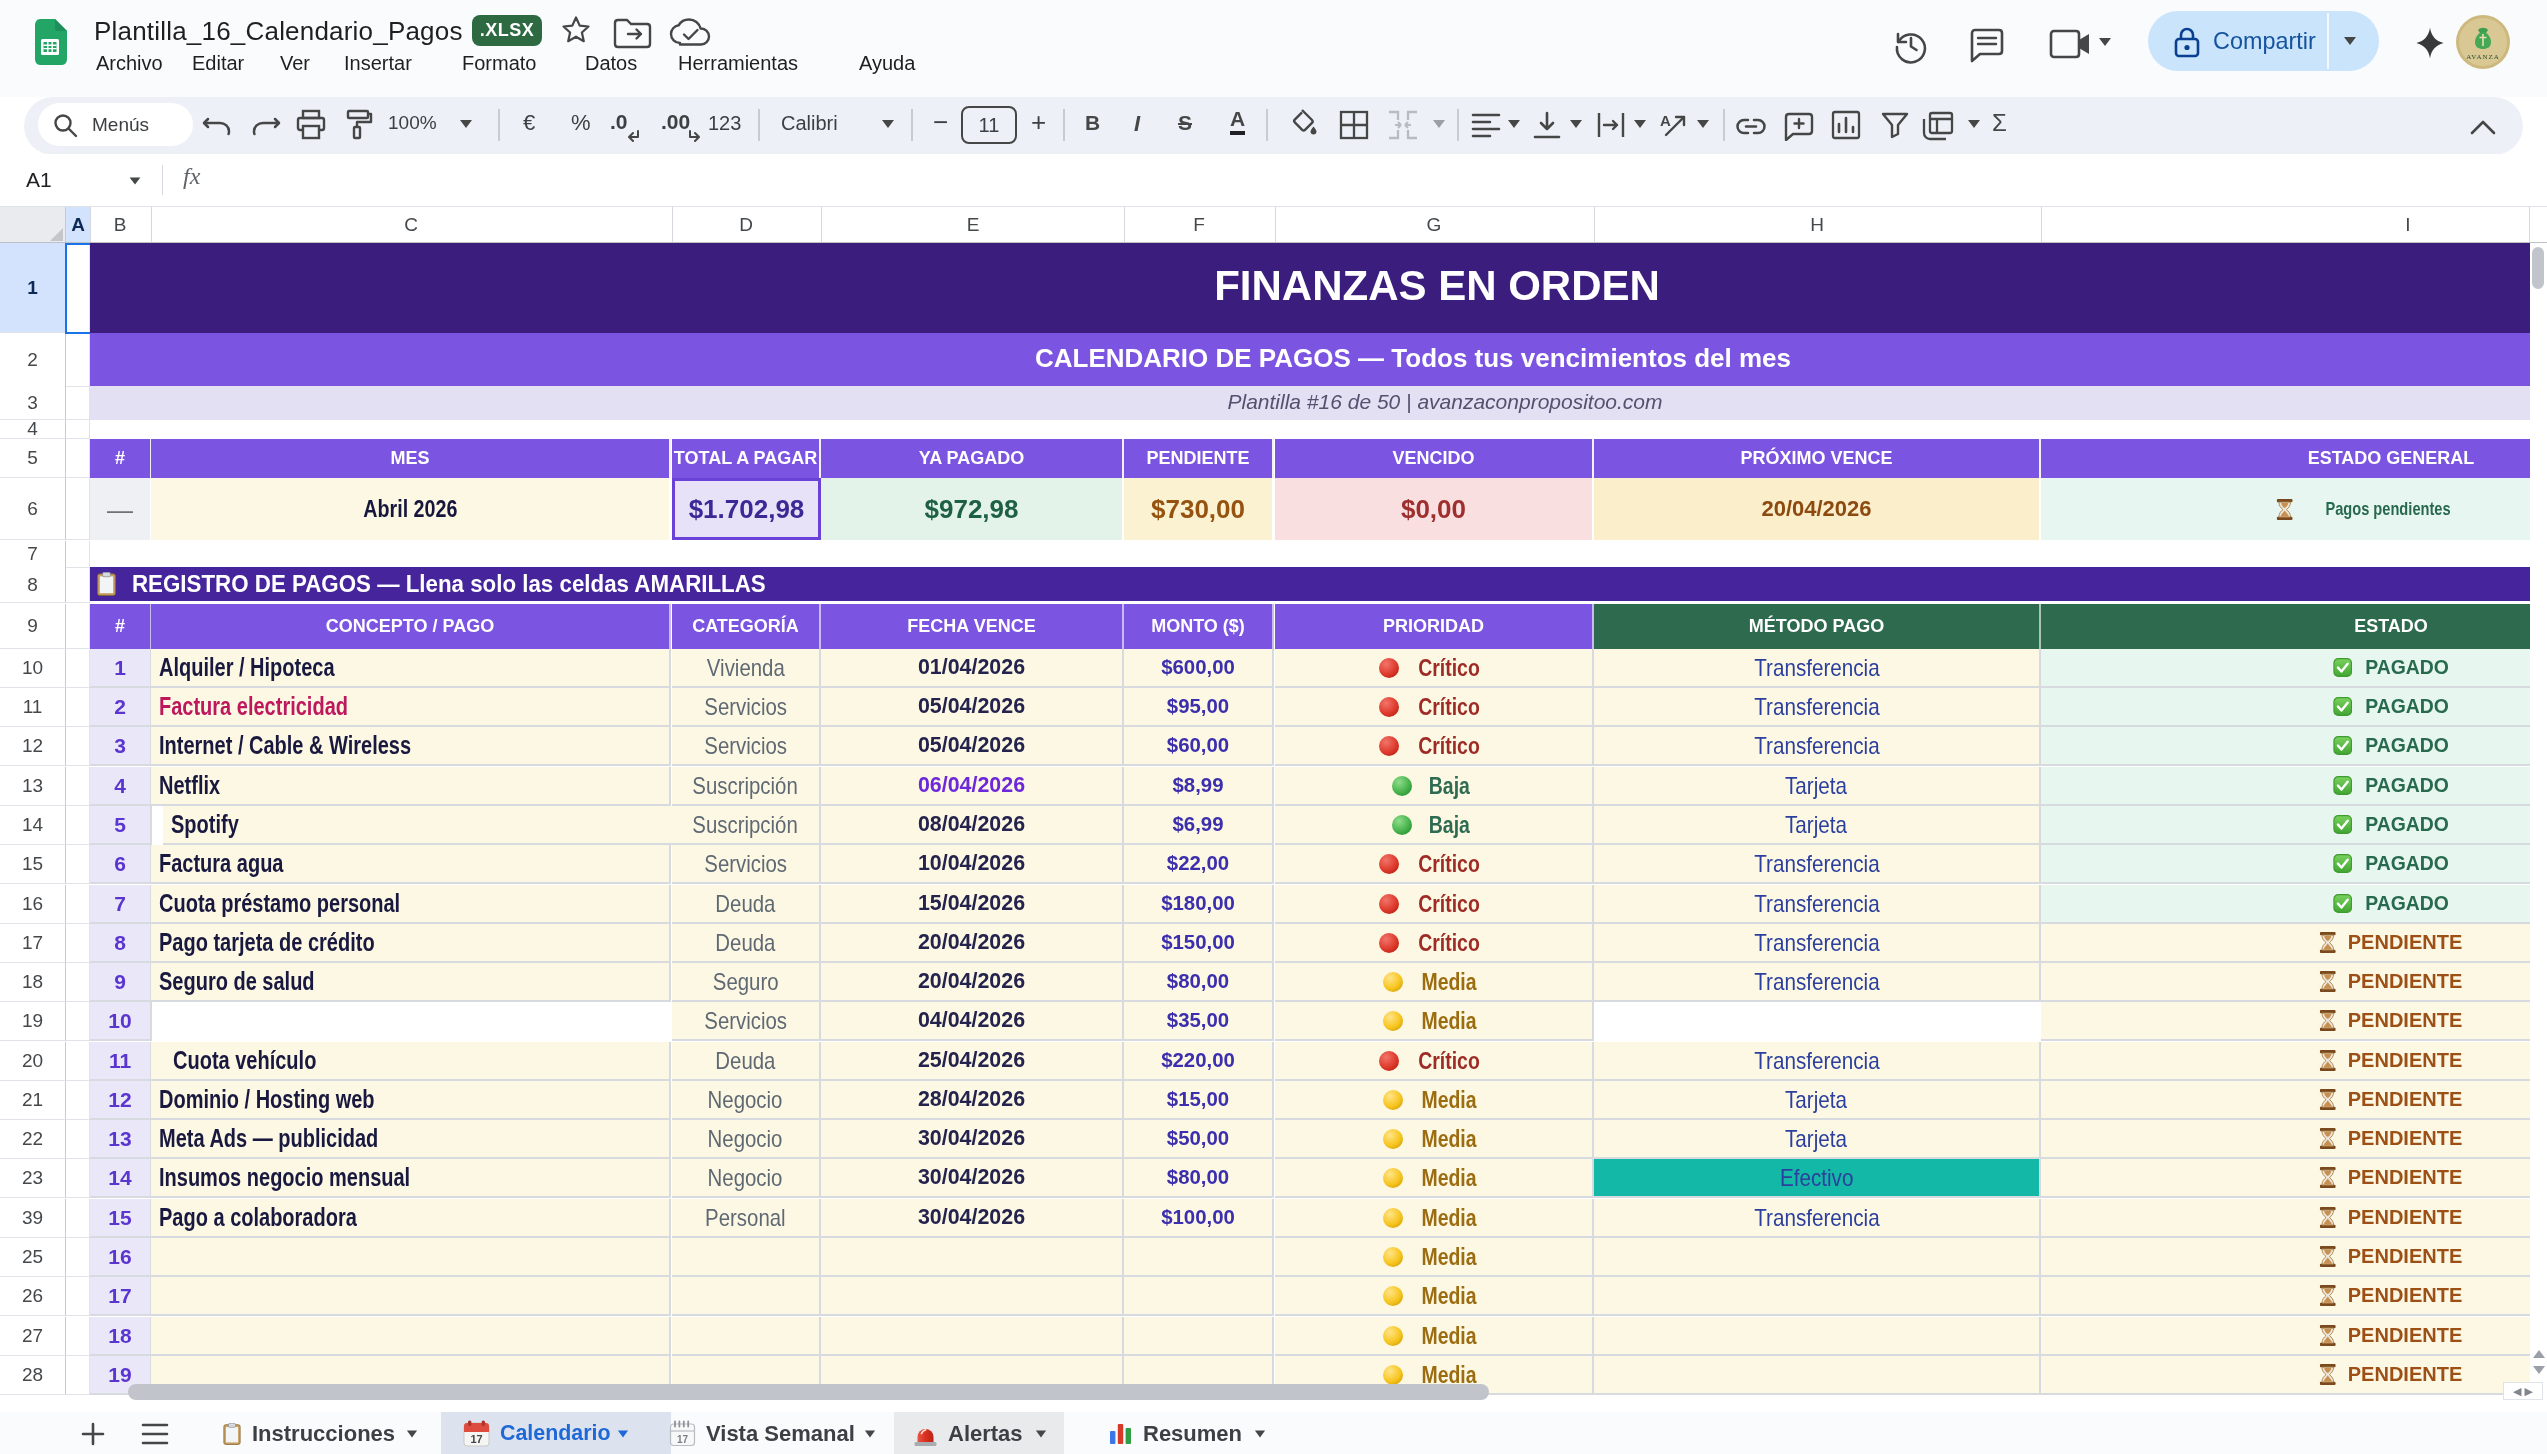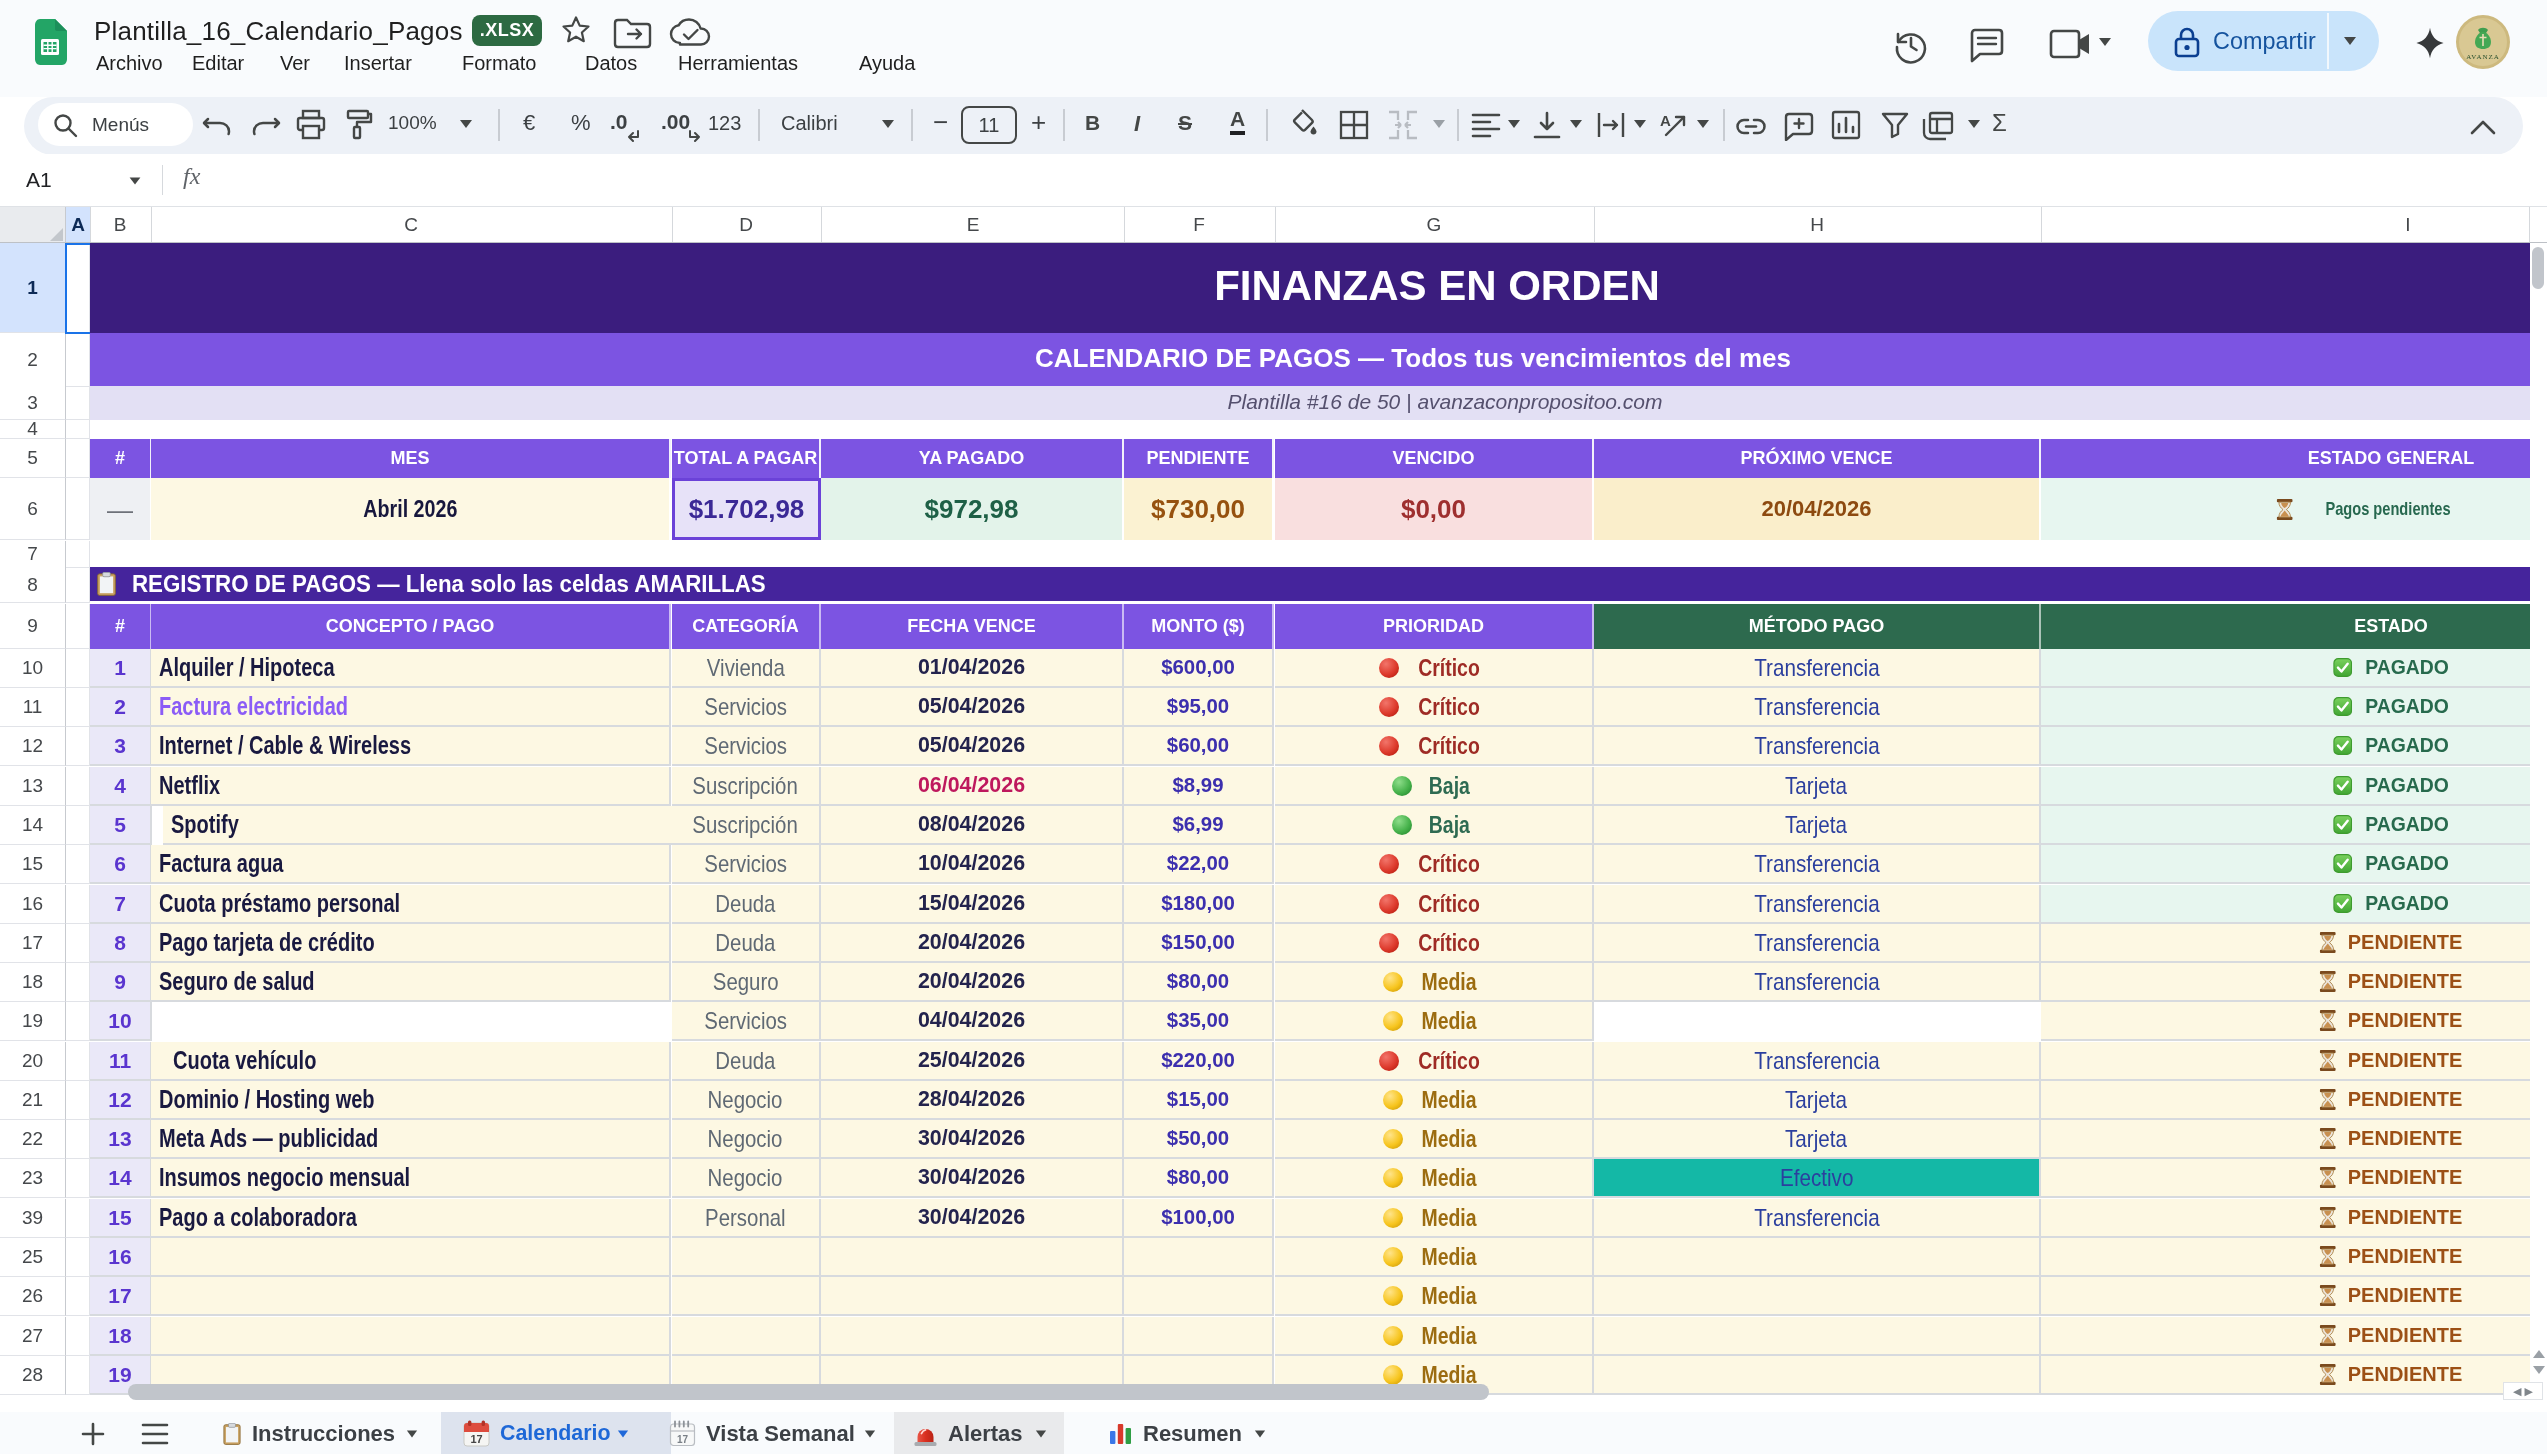--- a/index.html
+++ b/index.html
@@ -381,21 +381,21 @@
             <stop stop-color="#7cd35f"></stop>
             <stop offset="1" stop-color="#3fa432"></stop>
           </linearGradient>
         </defs>
         <rect x="0.7" y="0.7" width="17.6" height="17.6" rx="4.4" fill="url(#gch13)" stroke="#3e9b2e" stroke-width="1.2"></rect>
         <path d="M4.8 9.6l3.5 3.9 6.2-7.8" stroke="#fff" stroke-width="2.4" stroke-linecap="round" stroke-linejoin="round"></path>
       </svg>
       <span style="font-size:19.4px;font-weight:700;color:#276a4d;">PAGADO</span>
     </div>
 <div class="cell" style="left:90px;top:445px;width:62px;height:39px;background:#eae8f8;border-right:2px solid #d7dade;border-bottom:2px solid #d7dade;font-size:21px;font-weight:700;color:#5a35cf;">2</div>
-<div class="cell cl" style="left:151px;top:445px;width:520px;height:39px;background:#fdf8e3;border-right:2px solid #d7dade;border-bottom:2px solid #d7dade;font-size:25px;font-weight:700;color:#8b5cf6;padding-left:8px;">
+<div class="cell cl" style="left:151px;top:445px;width:520px;height:39px;background:#fdf8e3;border-right:2px solid #d7dade;border-bottom:2px solid #d7dade;font-size:25px;font-weight:700;color:#be185d;padding-left:8px;">
       <span class="sql">Factura electricidad</span>
     </div>
 <div class="cell" style="left:672px;top:445px;width:149px;height:39px;background:#fdf8e3;border-right:2px solid #d7dade;border-bottom:2px solid #d7dade;font-size:24px;color:#5f6974;">
       <span class="sq" style="transform:scaleX(.85);">Servicios</span>
     </div>
 <div class="cell" style="left:821px;top:445px;width:303px;height:39px;background:#fdf8e3;border-right:2px solid #d7dade;border-bottom:2px solid #d7dade;font-size:21.4px;font-weight:700;color:#23234d;">05/04/2026</div>
 <div class="cell" style="left:1124px;top:445px;width:150px;height:39px;background:#fdf8e3;border-right:2px solid #d7dade;border-bottom:2px solid #d7dade;font-size:20.4px;font-weight:700;color:#3c2fae;">$95,00</div>
 <div class="cell" style="left:1275px;top:445px;width:319px;height:39px;background:#fdf8e3;border-right:2px solid #d7dade;border-bottom:2px solid #d7dade;">
       <div class="dot dotred"></div>
       <span class="sq" style="font-size:24px;font-weight:700;color:#9e2b25;transform:scaleX(.81);">Crítico</span>
@@ -447,21 +447,21 @@
       </svg>
       <span style="font-size:19.4px;font-weight:700;color:#276a4d;">PAGADO</span>
     </div>
 <div class="cell" style="left:90px;top:524px;width:62px;height:39px;background:#eae8f8;border-right:2px solid #d7dade;border-bottom:2px solid #d7dade;font-size:21px;font-weight:700;color:#5a35cf;">4</div>
 <div class="cell cl" style="left:151px;top:524px;width:520px;height:39px;background:#fdf8e3;border-right:2px solid #d7dade;border-bottom:2px solid #d7dade;font-size:25px;font-weight:700;color:#191940;padding-left:8px;">
       <span class="sql">Netflix</span>
     </div>
 <div class="cell" style="left:672px;top:524px;width:149px;height:39px;background:#fdf8e3;border-right:2px solid #d7dade;border-bottom:2px solid #d7dade;font-size:24px;color:#5f6974;">
       <span class="sq" style="transform:scaleX(.85);">Suscripción</span>
     </div>
-<div class="cell" style="left:821px;top:524px;width:303px;height:39px;background:#fdf8e3;border-right:2px solid #d7dade;border-bottom:2px solid #d7dade;font-size:21.4px;font-weight:700;color:#be185d;">06/04/2026</div>
+<div class="cell" style="left:821px;top:524px;width:303px;height:39px;background:#fdf8e3;border-right:2px solid #d7dade;border-bottom:2px solid #d7dade;font-size:21.4px;font-weight:700;color:#6d28d9;">06/04/2026</div>
 <div class="cell" style="left:1124px;top:524px;width:150px;height:39px;background:#fdf8e3;border-right:2px solid #d7dade;border-bottom:2px solid #d7dade;font-size:20.4px;font-weight:700;color:#3c2fae;">$8,99</div>
 <div class="cell" style="left:1275px;top:524px;width:319px;height:39px;background:#fdf8e3;border-right:2px solid #d7dade;border-bottom:2px solid #d7dade;">
       <div class="dot dotgrn"></div>
       <span class="sq" style="font-size:24px;font-weight:700;color:#2e6b52;transform:scaleX(.81);">Baja</span>
     </div>
 <div class="cell" style="left:1594px;top:524px;width:447px;height:39px;background:#fdf8e3;border-right:2px solid #d7dade;border-bottom:2px solid #d7dade;font-size:24px;color:#2b3f9e;">
       <span class="sq" style="transform:scaleX(.86);">Tarjeta</span>
     </div>
 <div class="cell" style="left:2041px;top:524px;width:489px;height:39px;background:#e7f6ef;border-bottom:2px solid #d7dade;"></div>
 <div class="icen" style="top:531px;">

